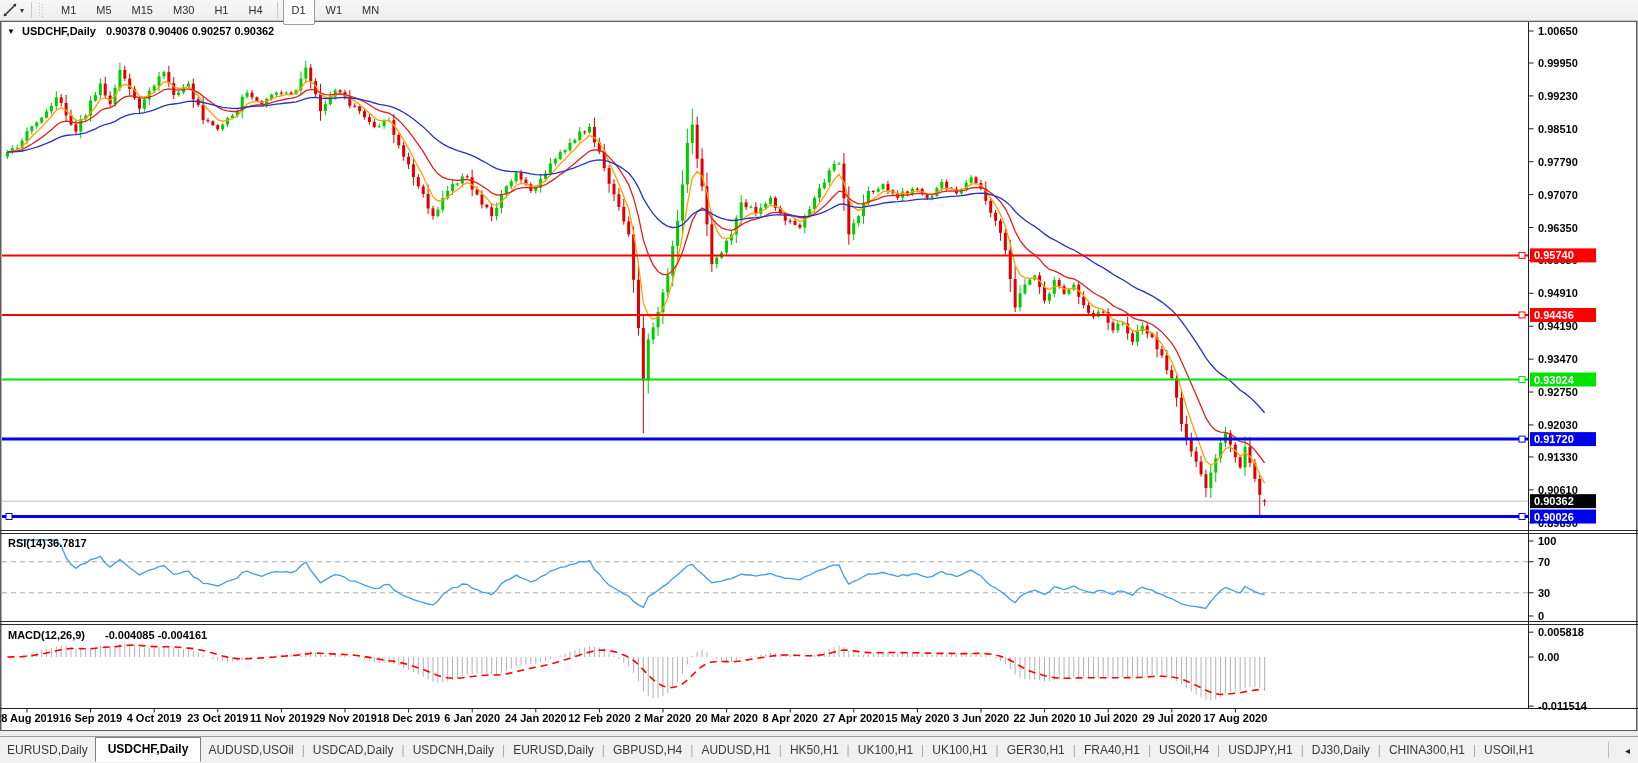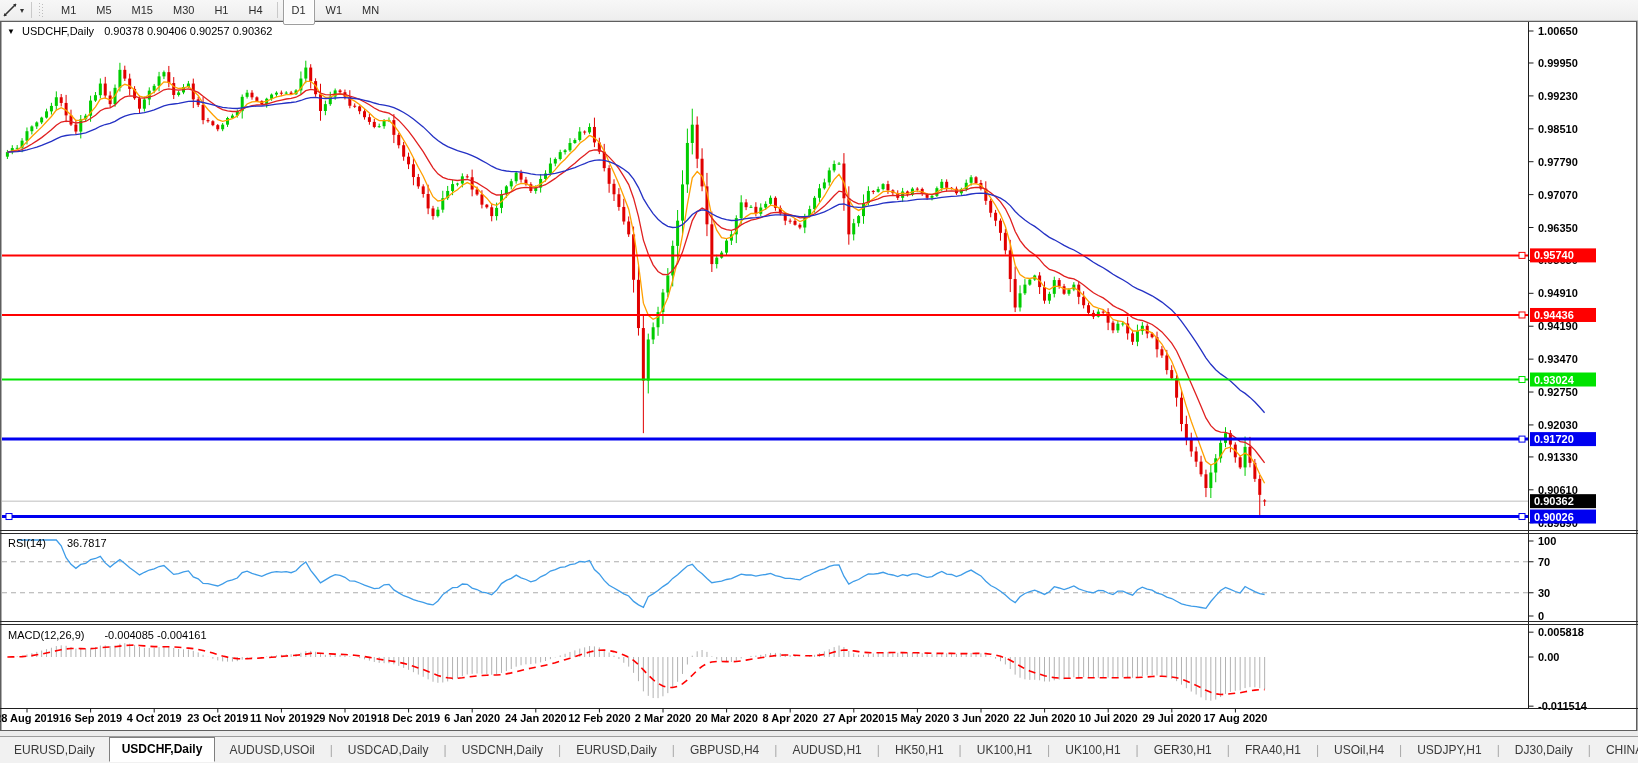--- a/index.html
+++ b/index.html
@@ -18,28 +18,28 @@
         background:repeating-linear-gradient(to bottom,#bdbdbd 0 1px,transparent 1px 3px),
                    repeating-linear-gradient(to bottom,#bdbdbd 0 1px,transparent 1px 3px);
         background-size:1px 100%,1px 100%;background-position:0 0,3px 1px;background-repeat:repeat-y}
   .tf-btn{padding:8px 8px;margin:0 1px;border:1px solid transparent;border-radius:2px;
           color:#2d2d2d;cursor:default}
   .tf-btn.active{background:#fbfbfb;border-color:#9e9e9e;box-shadow:0 0 0 1px #fff inset}
   
   .chart-bg{position:absolute;left:0;top:21px;width:1637px;height:710px;background:#fff;
             border:1px solid #5f5f5f;box-sizing:border-box;z-index:1}
   svg.layer{position:absolute;left:0;top:0;z-index:5}
-  .ovl{position:absolute;z-index:10;font-size:11px;font-weight:400;color:#000;white-space:nowrap}
+  .ovl{position:absolute;z-index:10;font-size:11px;font-weight:700;color:#000;white-space:nowrap}
   .ovl .sp{margin-right:7px}
   .ovl .caret-sym{font-size:8px;margin-right:4px;position:relative;top:-1px}
   
   .tabbar{position:absolute;left:0;top:736px;width:1638px;height:27px;background:#f1f1f1;
           border-top:1px solid #9c9c9c;display:flex;align-items:center;font-size:12px;
           color:#3a3a3a;z-index:30;box-sizing:border-box}
-  .tab{padding:4px 14px;white-space:nowrap;cursor:default}
+  .tab{padding:4px 7px;white-space:nowrap;cursor:default}
   .tab.active{background:#fff;border:1px solid #7f7f7f;border-bottom:1px solid #fff;
               font-weight:700;color:#000;margin-top:-2px;padding:4px 12px 5px}
   .tab-sep{color:#a8a8a8;padding:0 1px}
   .tab-arrows{margin-left:auto;display:flex;align-items:center;height:100%;padding:0 8px;gap:14px}
   .tab-arrows .arr{font-size:10px;color:#222;cursor:default}
   .tab-arrows .asep{width:1px;height:16px;background:#bdbdbd;margin-right:2px}
 </style>
 </head>
 <body>
 
@@ -949,21 +949,21 @@
     <line x1="1235.4" y1="708.5" x2="1235.4" y2="712.5" stroke="#1e1e1e" stroke-width="1"></line>
     <text x="1235.4" y="722" font-size="11" font-weight="700" fill="#000000" text-anchor="middle" font-family="Liberation Sans, sans-serif">17 Aug 2020</text>
   </svg>
 
 <div class="ovl" style="left:7px;top:25px">
   <span class="caret-sym">▼</span>
   <span class="sp">USDCHF,Daily</span>
   <span>0.90378 0.90406 0.90257 0.90362</span>
 </div>
 <div class="ovl" style="left:8px;top:537px">
-  <span class="sp" style="margin-right:21px">RSI(14)</span><span>36.7817</span>
+  <span class="sp" style="margin-right:1px">RSI(14)</span><span>36.7817</span>
 </div>
 <div class="ovl" style="left:8px;top:629px">
   <span class="sp" style="margin-right:20px">MACD(12,26,9)</span><span>-0.004085 -0.004161</span>
 </div>
 
 <div class="toolbar">
   <span class="tool-icon">
     <svg width="14" height="14" viewBox="0 0 14 14">
       <line x1="1" y1="13" x2="13" y2="1" stroke="#333" stroke-width="1.6"></line>
       <path d="M10 1 L13 1 L13 4 Z" fill="#333"></path>

